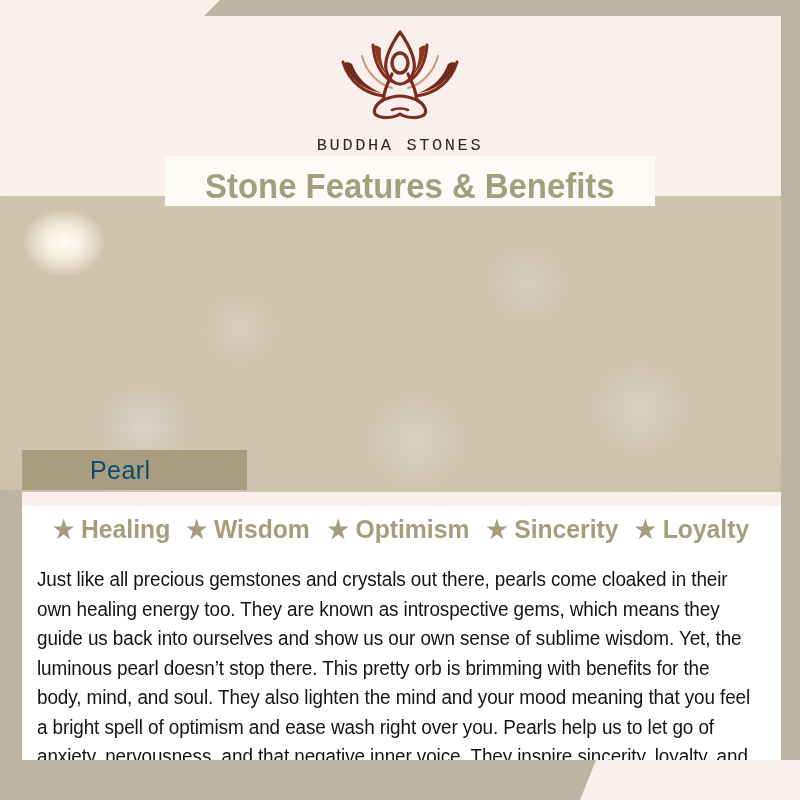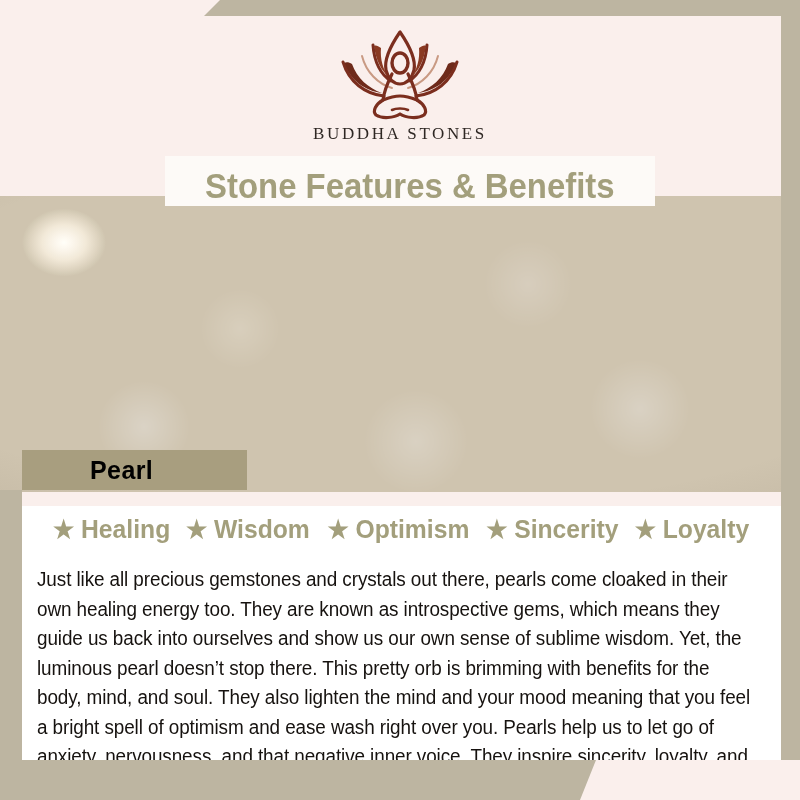--- a/index.html
+++ b/index.html
@@ -88,23 +88,23 @@
     left: 0;
     width: 800px;
     text-align: center;
   }
   .logo-mark {
     display: block;
     margin: 0 auto;
   }
   .brand-name {
     display: block;
-    margin-top: 2px;
+    margin-top: 14px;
     text-align: center;
-    font-family: Liberation Serif, serif;
+    font-family: Liberation Mono, monospace;
     font-size: 17px;
     letter-spacing: 2.6px;
     color: #2e2723;
     font-weight: 400;
   }
 
   .title-banner {
     position: absolute;
     left: 165px;
     top: 140px;
@@ -194,23 +194,23 @@
     left: 22px;
     top: 450px;
     width: 225px;
     height: 40px;
     background: #a89e7f;
     display: flex;
     align-items: center;
     z-index: 5;
   }
   .stone-plate-label {
-    color: #000000;
+    color: #0c4a6e;
     font-size: 25px;
-    font-weight: bold;
+    font-weight: normal;
     letter-spacing: 0.4px;
     padding-left: 68px;
   }
 
   
   .content {
     position: absolute;
     left: 22px;
     top: 492px;
     width: 759px;

